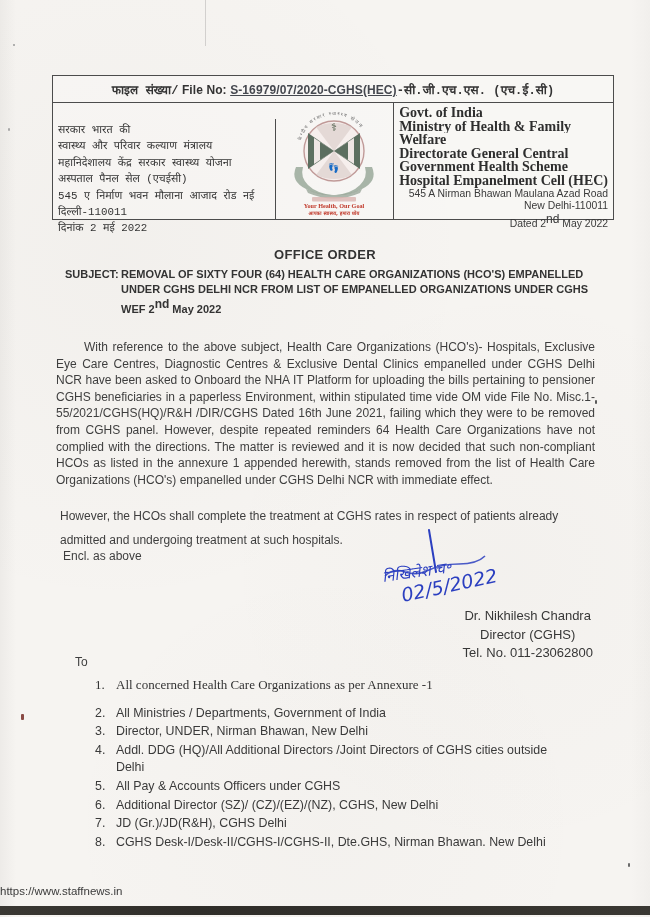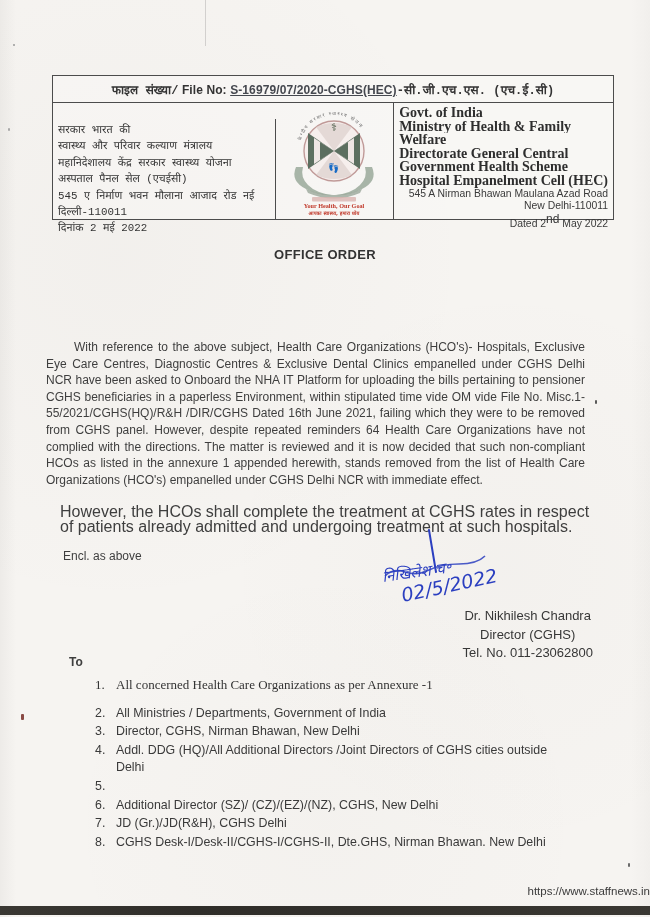--- a/index.html
+++ b/index.html
@@ -25,34 +25,34 @@
   .lh-right{flex:1;box-sizing:border-box;padding:3px 5px;}
   .lh-right .b{font-family:"Liberation Serif",serif;font-weight:bold;font-size:14px;line-height:13.6px;color:#2e2e2e;white-space:nowrap;overflow:hidden;}
   .lh-right .p{font-size:10.4px;line-height:12.8px;color:#3a3a3a;white-space:nowrap;overflow:hidden;text-align:right;}
   sup{font-size:12px;margin-top:30px;}
   
   .order-title{position:absolute;left:0;right:0;top:247px;text-align:center;font-weight:bold;font-size:13px;letter-spacing:.3px;color:#333;}
   .subject{position:absolute;left:65px;top:267px;display:flex;font-weight:bold;font-size:11px;line-height:15px;color:#333;}
   .subject .lbl{width:56px;flex:none;}
   .subject .txt{width:480px;}
   
-  .para1{position:absolute;left:46px;top:339px;width:539px;font-size:12px;line-height:16.6px;text-align:justify;text-indent:28px;color:#3e3e3e;}
-  .para2{position:absolute;left:60px;top:504px;width:539px;font-size:16px;line-height:15px;color:#3e3e3e;}
+  .para1{position:absolute;left:56px;top:339px;width:539px;font-size:12px;line-height:16.6px;text-align:justify;text-indent:28px;color:#3e3e3e;}
+  .para2{position:absolute;left:60px;top:504px;width:539px;font-size:12px;line-height:24px;color:#3e3e3e;}
   .encl{position:absolute;left:63px;top:549px;font-size:12px;color:#3e3e3e;}
   
   .sig-script{position:absolute;left:363px;top:526px;width:185px;height:84px;}
   .sig-block{position:absolute;right:57px;top:607px;text-align:center;font-size:13px;line-height:18.5px;color:#373737;}
   
-  .to-label{position:absolute;left:69px;top:655px;font-size:12px;color:#3e3e3e;font-weight:bold;}
+  .to-label{position:absolute;left:75px;top:655px;font-size:12px;color:#3e3e3e;}
   .rcpt-list{position:absolute;left:95px;top:676px;width:482px;}
   .rcpt{display:flex;font-size:12.4px;line-height:17.6px;margin-bottom:1px;color:#3a3a3a;}
   .rcpt .rn{width:21px;flex:none;}
   .rcpt.first{font-family:"Liberation Serif",serif;font-size:13px;margin-bottom:11px;color:#333;}
   
-  .footer-url{position:absolute;left:0;right:0;top:885px;text-align:right;font-size:11.5px;color:#3b3b3b;}
+  .footer-url{position:absolute;left:0;right:0;top:885px;text-align:left;font-size:11.5px;color:#3b3b3b;}
   .footer-url span{cursor:pointer;}
   .bottom-band{position:absolute;left:0;right:0;bottom:2px;height:9px;background:linear-gradient(90deg,#3a3833,#2f2d29 30%,#34322d 70%,#3a3833);}
   
   .crease{position:absolute;left:205px;top:0;width:1px;height:46px;background:rgba(120,120,120,0.28);}
   .speck{position:absolute;border-radius:1px;}
   .s1{left:13px;top:44px;width:2px;height:2px;background:#9a9a9a;}
   .s2{left:21px;top:714px;width:3px;height:6px;background:#8a4a45;}
   .s3{left:595px;top:400px;width:2px;height:4px;background:#5a5a5a;}
   .s4{left:628px;top:863px;width:2px;height:4px;background:#6a6a6a;}
   .s5{left:8px;top:128px;width:2px;height:3px;background:#a9a9a9;}
@@ -125,20 +125,24 @@
         <div class="b">Government Health Scheme</div>
         <div class="b">Hospital Empanelment Cell (HEC)</div>
         <div class="p">545 A Nirman Bhawan Maulana Azad Road</div>
         <div class="p">New Delhi-110011</div>
         <div class="p"><span>Dated 2</span><sup>nd</sup><span> May 2022</span></div>
       </div>
     </div>
   </div>
 
   <div class="order-title">OFFICE ORDER</div>
+  <div class="subject">
+    <div class="lbl">SUBJECT:</div>
+    <div class="txt"><span>REMOVAL OF SIXTY FOUR (64) HEALTH CARE ORGANIZATIONS (HCO'S) EMPANELLED UNDER CGHS DELHI NCR FROM LIST OF EMPANELLED ORGANIZATIONS UNDER CGHS WEF 2</span><sup>nd</sup><span> May 2022</span></div>
+  </div>
 
   <div class="para1">With reference to the above subject, Health Care Organizations (HCO's)- Hospitals, Exclusive Eye Care Centres, Diagnostic Centres &amp; Exclusive Dental Clinics empanelled under CGHS Delhi NCR have been asked to Onboard the NHA IT Platform for uploading the bills pertaining to pensioner CGHS beneficiaries in a paperless Environment, within stipulated time vide OM vide File No. Misc.1-55/2021/CGHS(HQ)/R&amp;H /DIR/CGHS Dated 16th June 2021, failing which they were to be removed from CGHS panel. However, despite repeated reminders 64 Health Care Organizations have not complied with the directions. The matter is reviewed and it is now decided that such non-compliant HCOs as listed in the annexure 1 appended herewith, stands removed from the list of Health Care Organizations (HCO's) empanelled under CGHS Delhi NCR with immediate effect.</div>
   <div class="para2">However, the HCOs shall complete the treatment at CGHS rates in respect of patients already admitted and undergoing treatment at such hospitals.</div>
   <div class="encl">Encl. as above</div>
 
   <svg class="sig-script" viewBox="0 0 185 84">
     <path d="M 66 4 L 73 46" stroke="#2b3fc0" stroke-width="2" fill="none" stroke-linecap="round"></path>
     <path d="M 22 50 Q 30 42 42 46 T 66 44 T 96 38 T 122 30" stroke="#2b3fc0" stroke-width="1.6" fill="none" opacity="0.85"></path>
     <text x="20" y="56" font-size="15" fill="#2b3fc0" font-family="DejaVu Sans" font-style="italic" transform="rotate(-8 20 56)">निखिलेश च॰</text>
     <text x="40" y="76" font-size="19" fill="#2b3fc0" font-family="DejaVu Sans" font-style="italic" transform="rotate(-12 40 76)">02/5/2022</text>
@@ -155,28 +159,29 @@
     <div class="rcpt first">
         <span class="rn">1.</span>
         <span>All concerned Health Care Organizations as per Annexure -1</span>
       </div>
     <div class="rcpt">
         <span class="rn">2.</span>
         <span>All Ministries / Departments, Government of India</span>
       </div>
     <div class="rcpt">
         <span class="rn">3.</span>
-        <span>Director, CGHS, Nirman Bhawan, New Delhi</span>
+        <span>Director, UNDER, Nirman Bhawan, New Delhi</span>
       </div>
     <div class="rcpt">
         <span class="rn">4.</span>
         <span>Addl. DDG (HQ)/All Additional Directors /Joint Directors of CGHS cities outside Delhi</span>
       </div>
     <div class="rcpt">
         <span class="rn">5.</span>
+        <span>All Pay &amp; Accounts Officers under CGHS</span>
       </div>
     <div class="rcpt">
         <span class="rn">6.</span>
         <span>Additional Director (SZ)/ (CZ)/(EZ)/(NZ), CGHS, New Delhi</span>
       </div>
     <div class="rcpt">
         <span class="rn">7.</span>
         <span>JD (Gr.)/JD(R&amp;H), CGHS Delhi</span>
       </div>
     <div class="rcpt">

